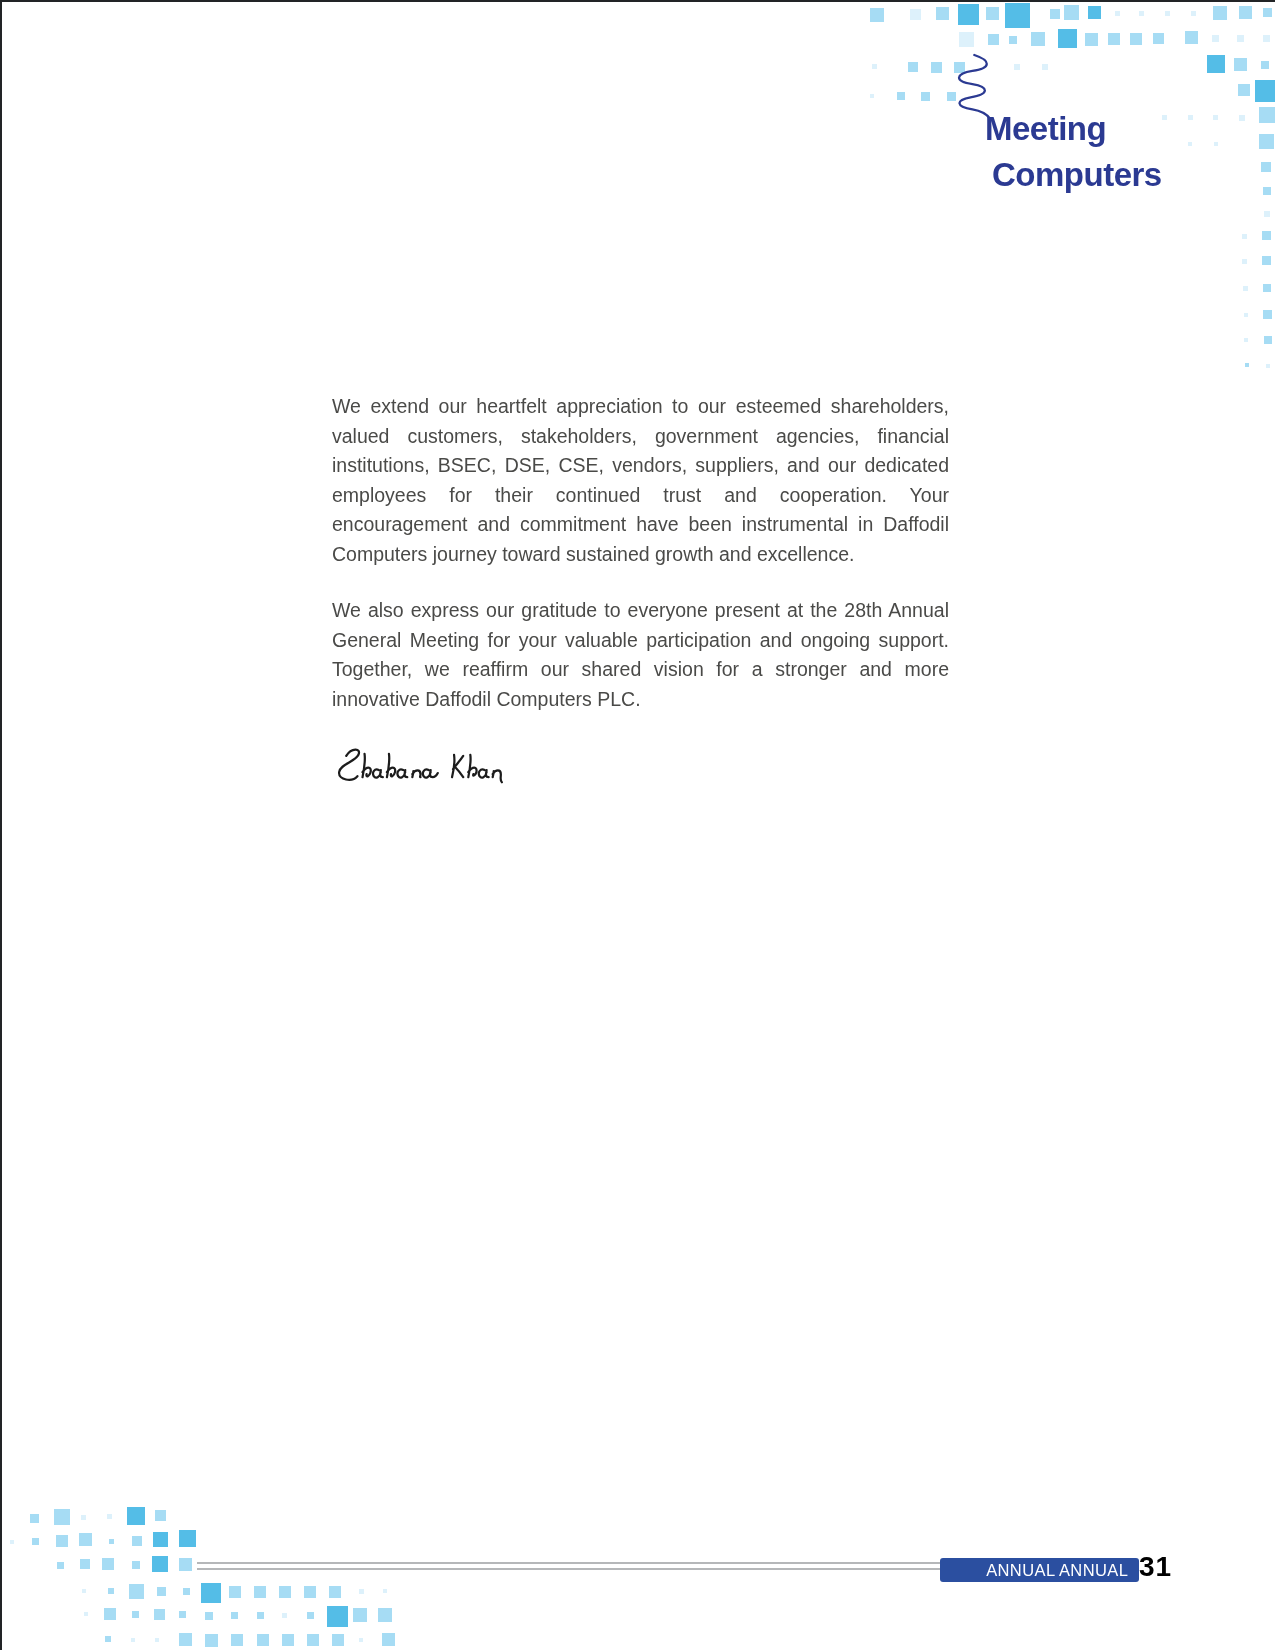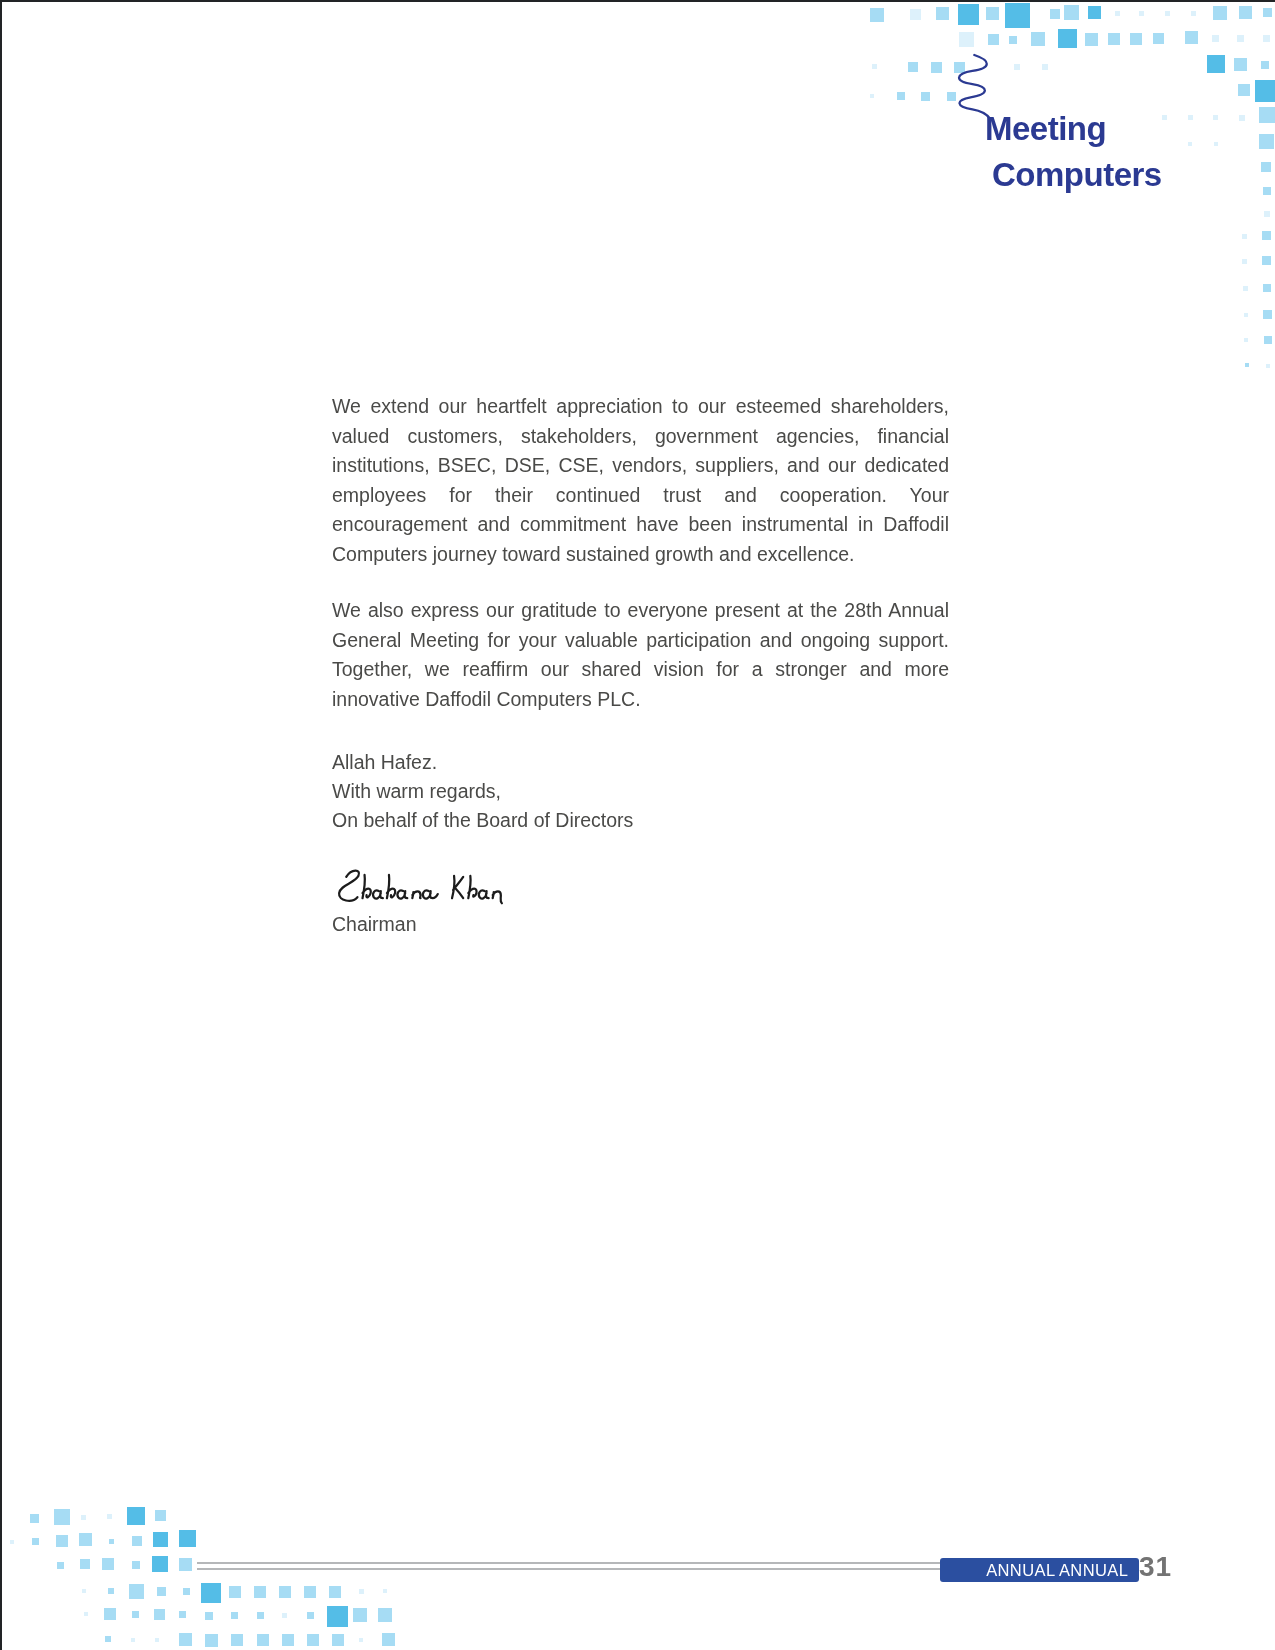--- a/index.html
+++ b/index.html
@@ -49,21 +49,21 @@
   .footer-badge{
     position:absolute;left:938px;top:1556px;height:24px;
     background:#2b4fa0;border-radius:3px;
     display:flex;align-items:center;
     padding:0 11px;color:#ffffff;
     font-size:16.5px;letter-spacing:0.4px;white-space:nowrap;
   }
   .footer-badge .b{font-weight:700;margin-top:44px;}
   .page-number{
     position:absolute;left:1137px;top:1549px;
-    font-size:28px;font-weight:700;color:#737373;letter-spacing:1px;
+    font-size:28px;font-weight:700;color:#000000;letter-spacing:1px;
   }
 </style>
 </head>
 <body>
 
 <div class="page">
 
   <div class="decor" id="decor-tr">
       <div class="sq" style="left: 868px; top: 6px; width: 14px; height: 14px; background: rgb(166, 220, 244);"></div>
       <div class="sq" style="left: 908px; top: 7px; width: 11px; height: 11px; background: rgb(221, 241, 251);"></div>
@@ -200,43 +200,37 @@
     </svg>
     <div class="logo-line logo-line1">Meeting</div>
     <div class="logo-line logo-line2">Computers</div>
   </div>
 
   <div class="content">
 
     <p class="body-par">We extend our heartfelt appreciation to our esteemed shareholders, valued customers, stakeholders, government agencies, financial institutions, BSEC, DSE, CSE, vendors, suppliers, and our dedicated employees for their continued trust and cooperation. Your encouragement and commitment have been instrumental in Daffodil Computers journey toward sustained growth and excellence.</p>
     <p class="body-par">We also express our gratitude to everyone present at the 28th Annual General Meeting for your valuable participation and ongoing support. Together, we reaffirm our shared vision for a stronger and more innovative Daffodil Computers PLC.</p>
 
-    <div class="closing">
-      <div>Allah Hafez.</div>
-      <div>With warm regards,</div>
-      <div>On behalf of the Board of Directors</div>
-    </div>
 
     <svg class="signature" width="178" height="44" viewBox="0 0 175 42" fill="none">
       <g stroke="#1c1c1c" stroke-width="2.2" stroke-linecap="round" stroke-linejoin="round" fill="none">
         <path d="M14,11 C19,3 29,3 26,10 C23,17 8,19 7,27 C6,35 20,37 25,31
                  M32,9 C33,16 31,27 30,32 M30,27 C34,21 39,21 38,27 C37,31 33,33 34,29
                  M46,25 C42,23 39,27 41,31 C43,34 47,32 48,27 M48,25 C47,30 47,32 50,32
                  M56,9 C57,16 55,27 54,32 M54,27 C58,21 63,21 62,27 C61,31 57,33 58,29
                  M70,25 C66,23 63,27 65,31 C67,34 71,32 72,27 M72,25 C71,30 71,32 74,32
                  M80,26 C80,29 79,31 79,32 M79,29 C82,24 87,24 87,29 C87,31 86,32 87,32
                  M95,25 C91,23 88,27 90,31 C92,34 96,32 97,27 M97,25 C96,30 96,32 99,32 C101,32 103,30 104,28"></path>
         <path d="M120,10 C121,17 119,28 118,32 M129,11 C125,17 121,21 119,24 M121,22 C124,25 127,29 129,32
                  M136,10 C137,17 135,27 134,32 M134,27 C138,21 143,21 142,27 C141,30 138,32 139,29
                  M150,25 C146,23 143,27 145,31 C147,34 151,32 152,27 M152,25 C151,30 151,32 154,32
                  M159,26 C159,29 158,31 158,32 M158,29 C161,24 166,24 166,29 C166,33 165,35 167,37"></path>
       </g>
     </svg>
 
-    <div class="sig-role">Chairman</div>
   </div>
 
   <div class="footer-rule"></div>
   <div class="footer-badge">
     <span class="b">DCL</span>
       <span> ANNUAL ANNUAL</span>
   </div>
   <div class="page-number">31</div>
 
 </div>

